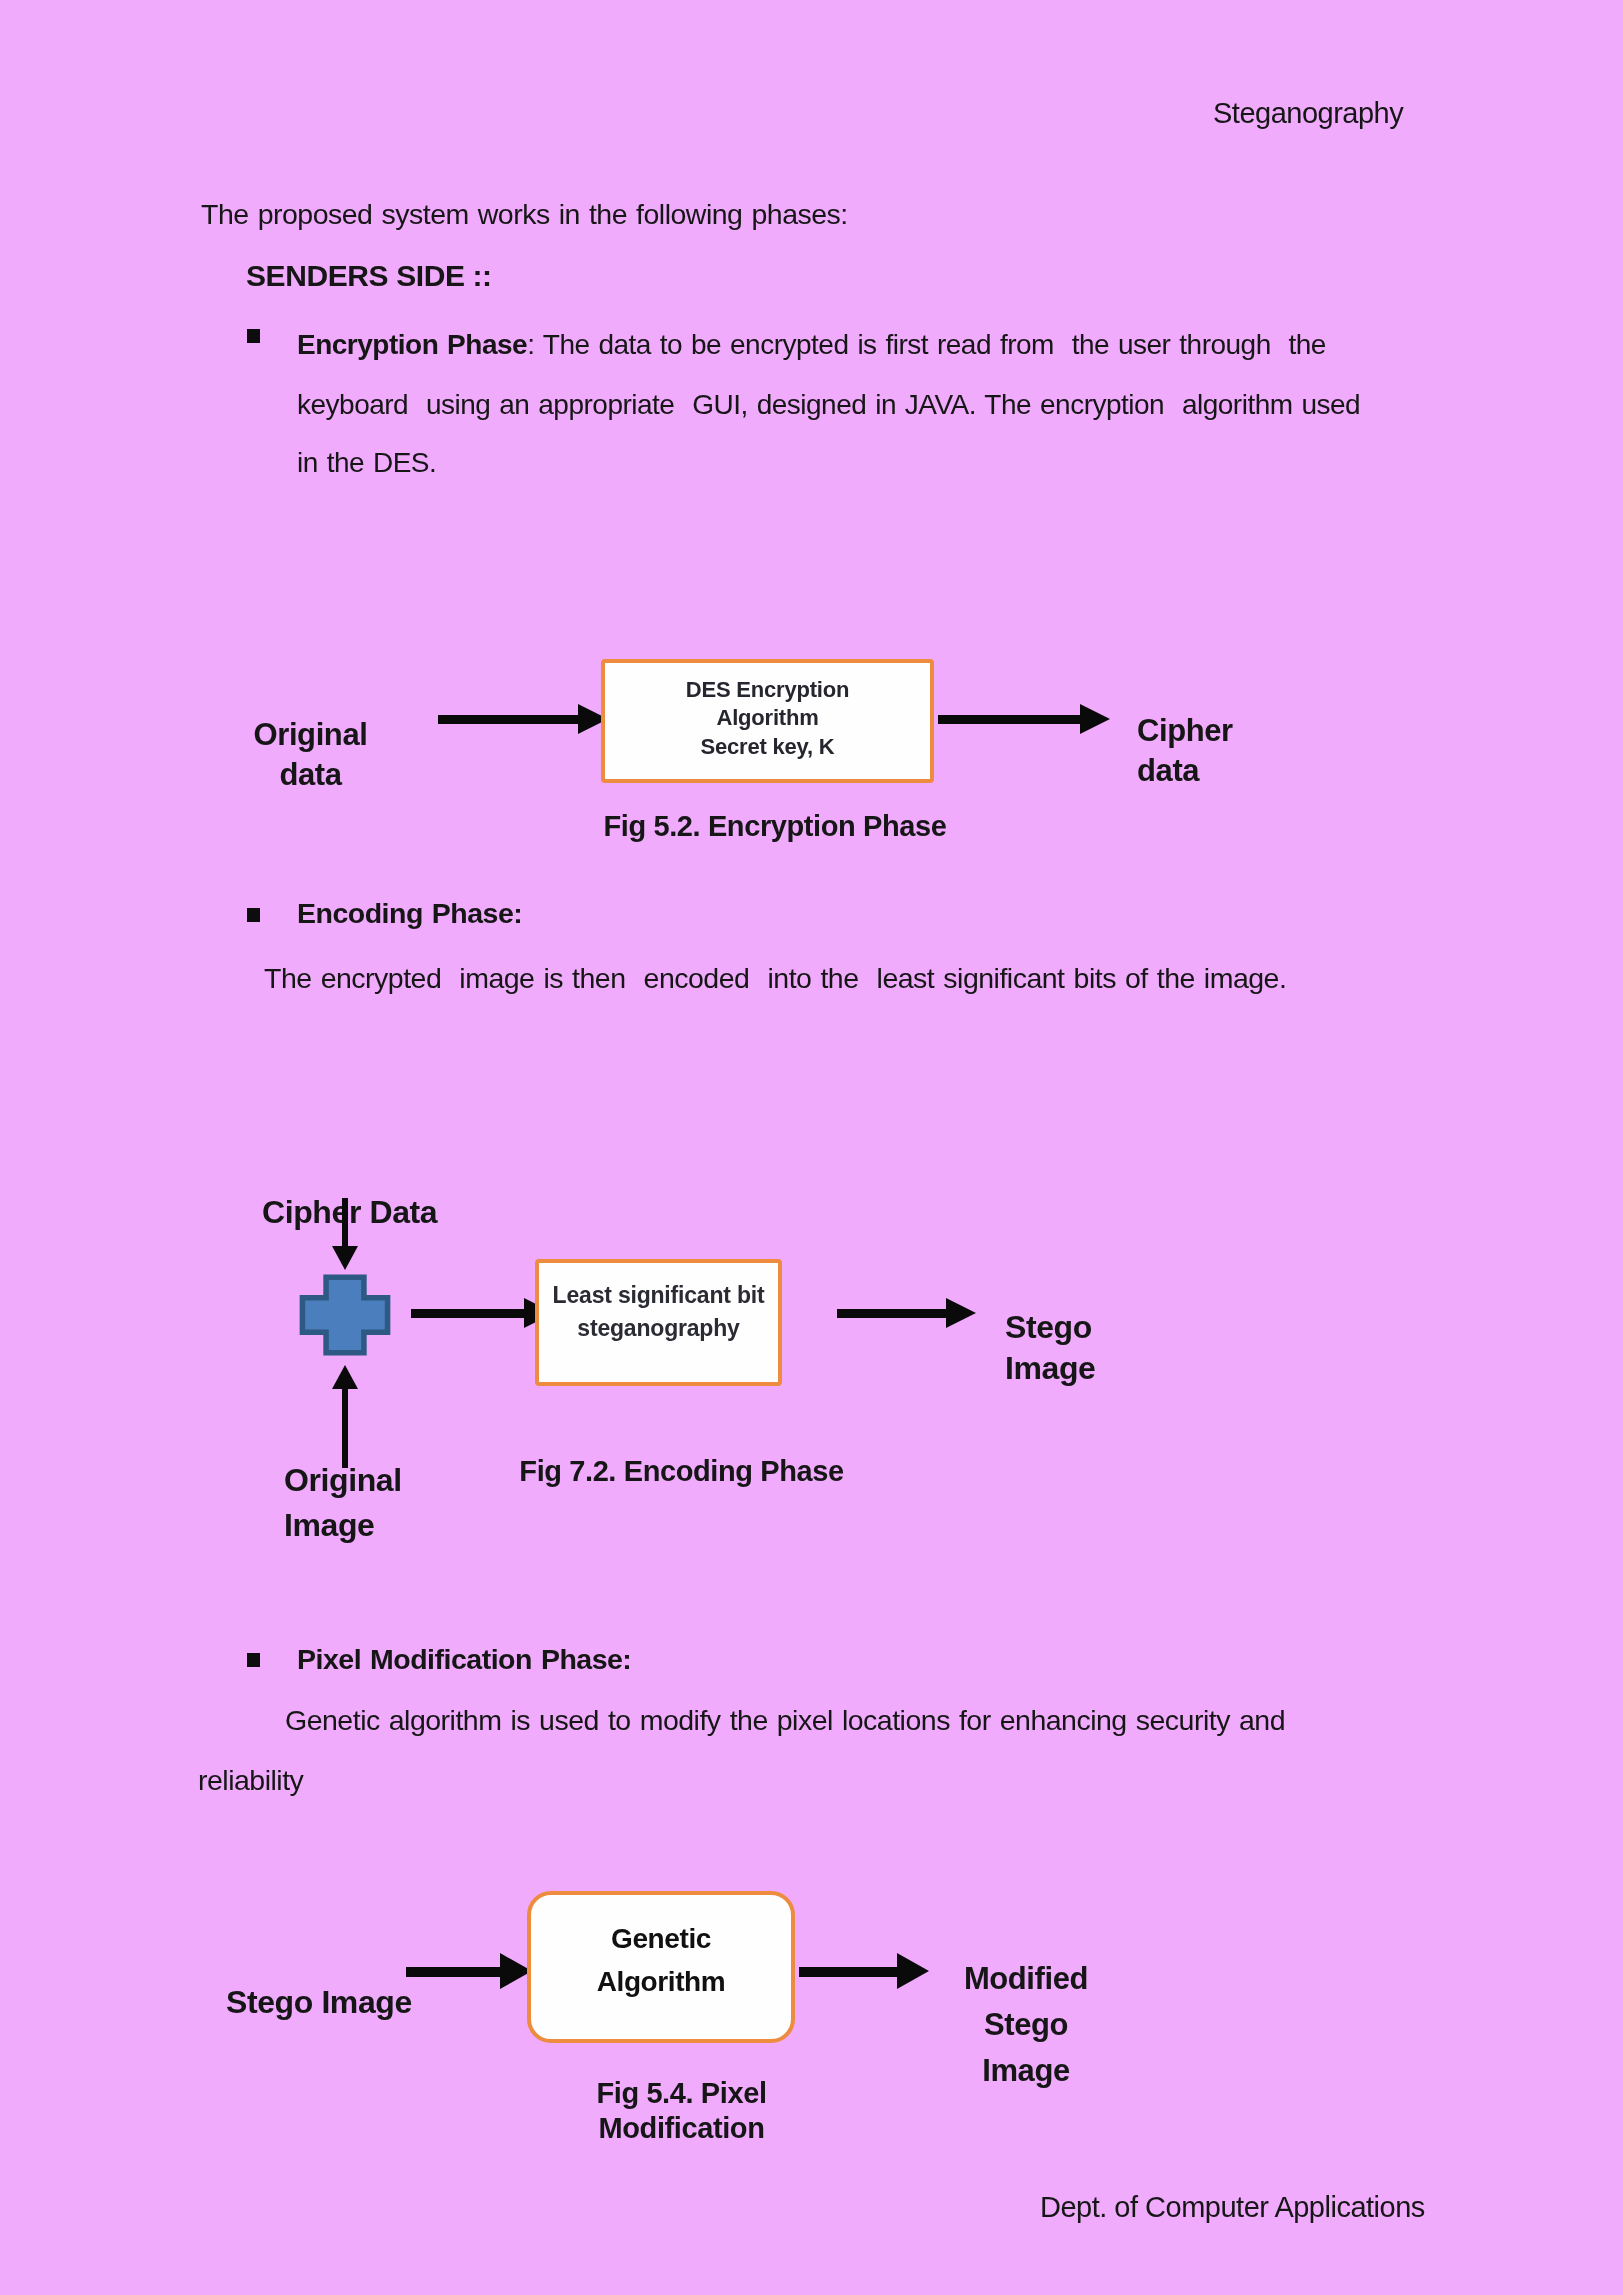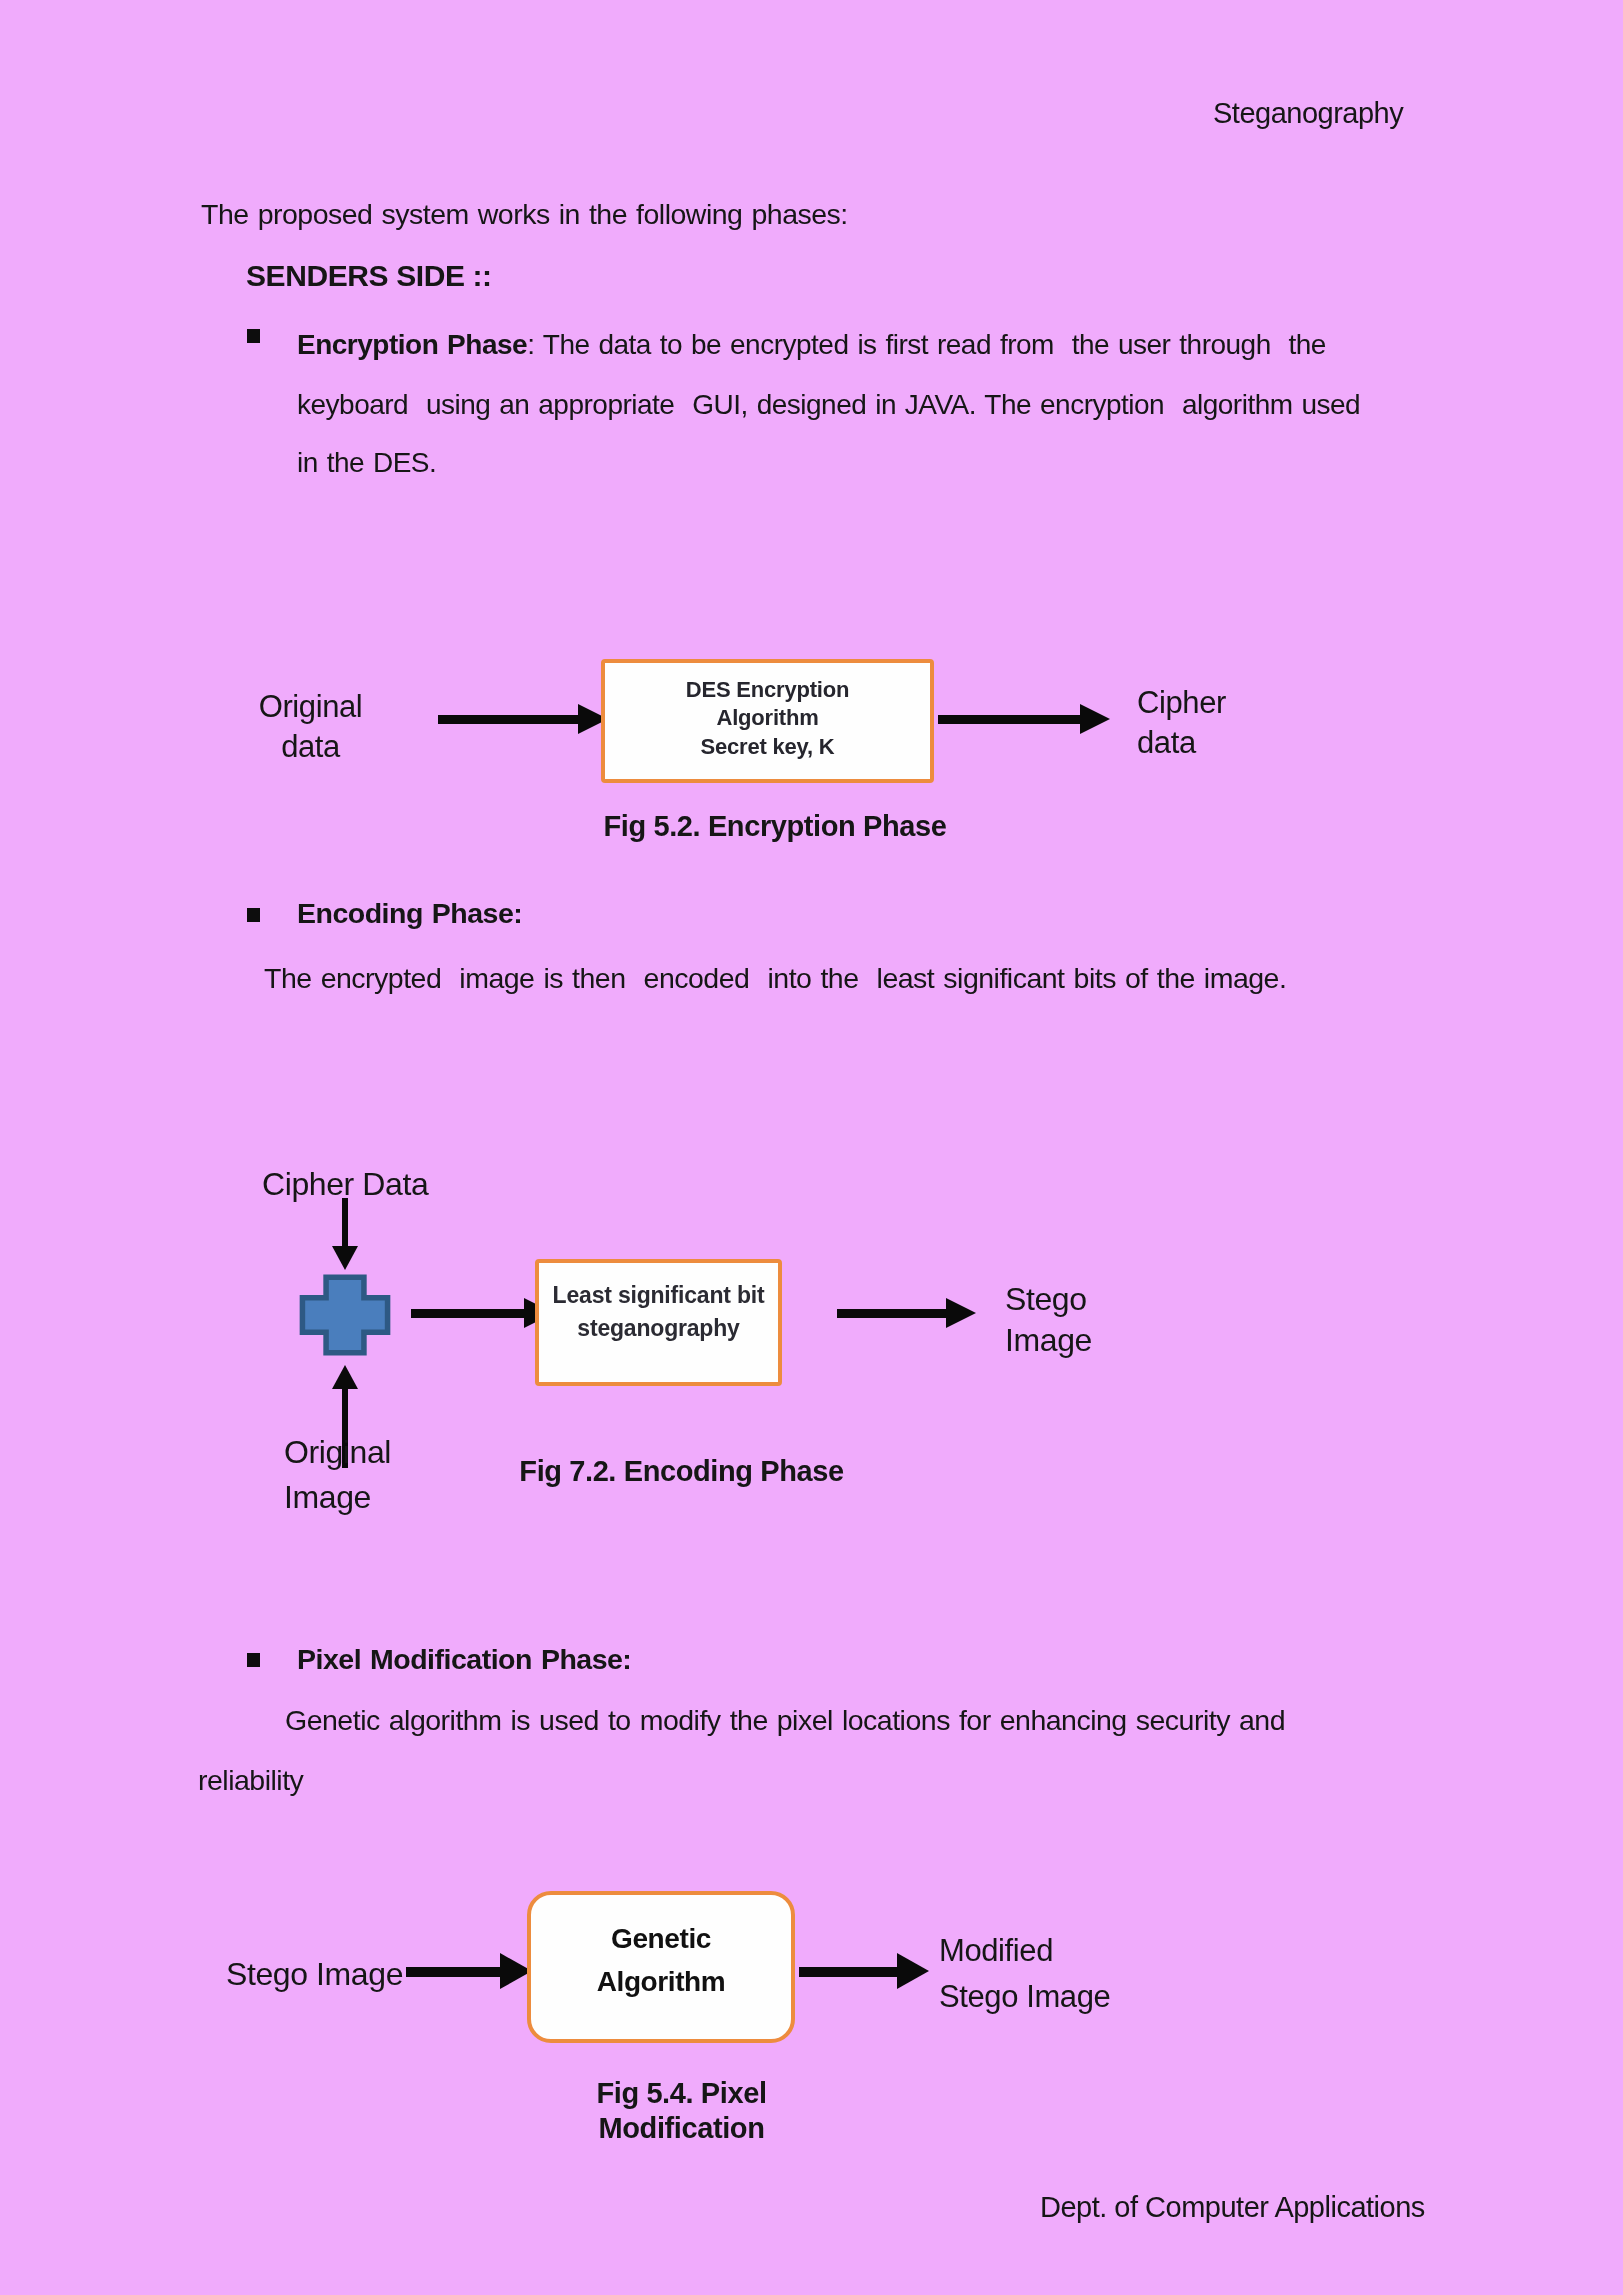--- a/index.html
+++ b/index.html
@@ -7,21 +7,21 @@
     position:relative; width:1623px; height:2295px; background:#f0abfc;
     font-family:"Liberation Sans", sans-serif; color:var(--text,#161616);
     overflow:hidden; margin:0 auto;
   }
   .abs{position:absolute;}
   .pre{white-space:pre;}
   .preline{white-space:pre-line;}
   .b{font-weight:bold;}
   .body-text{font-size:28.5px; letter-spacing:-0.5px; word-spacing:1.6px; line-height:35px;}
   .list-line{font-size:28px; letter-spacing:-0.5px; word-spacing:1.6px; line-height:35px;}
-  .diagram-label{font-weight:normal; letter-spacing:-0.4px; line-height:40px; font-size:31px;}
+  .diagram-label{font-weight:bold; letter-spacing:-0.4px; line-height:40px; font-size:31px;margin-top:28px;}
   .caption{font-weight:bold; font-size:29px; letter-spacing:-0.4px; text-align:center; line-height:35px;}
   .bullet{width:12.7px; height:13.5px; background:#0d0d0d;}
   .obox{
     box-sizing:border-box; border:4px solid var(--box-border,#ED8C3E);
     border-radius:4px; background:#fefefe; text-align:center;
   }
   
   .h-arrow{display:block;}
   .h-arrow .shaft{position:absolute; left:0; background:var(--arrow,#0a0a0a);}
   .h-arrow .head{position:absolute; width:0; height:0; top:0;}
@@ -126,21 +126,21 @@
   <div class="abs obox" style="left:527px; top:1891px; width:268px; height:152px; border-radius:24px;">
     <div class="preline b" style="margin-top:22px; font-size:28px; line-height:43px; color:#111; letter-spacing:-0.4px;">Genetic
 Algorithm</div>
   </div>
 
   <div class="abs h-arrow" style="left:799px; top:1953px; width:133px; height:36px;">
     <div class="shaft" style="top:13.5px; width:99px; height:10.3px;"></div>
     <div class="head" style="left:98px; border-top:18px solid transparent; border-bottom:18px solid transparent; border-left:32px solid var(--arrow,#0a0a0a);"></div>
   </div>
 
-  <div class="abs preline diagram-label" style="left:939px; top:1928px; width:174px; text-align:left; font-size:31px; line-height:46px;">Modified
+  <div class="abs preline diagram-label" style="left:939px; top:1928px; width:174px; text-align:center; font-size:31px; line-height:46px;">Modified
 Stego Image</div>
 
   <div class="abs caption" style="left:515px; top:2076px; width:333px;">Fig 5.4. Pixel Modification</div>
 
   <div class="abs pre" style="left:1040px; top:2191px; font-size:29px; letter-spacing:-0.5px;">Dept. of Computer Applications</div>
 
 </div>
 
 
 </body></html>

